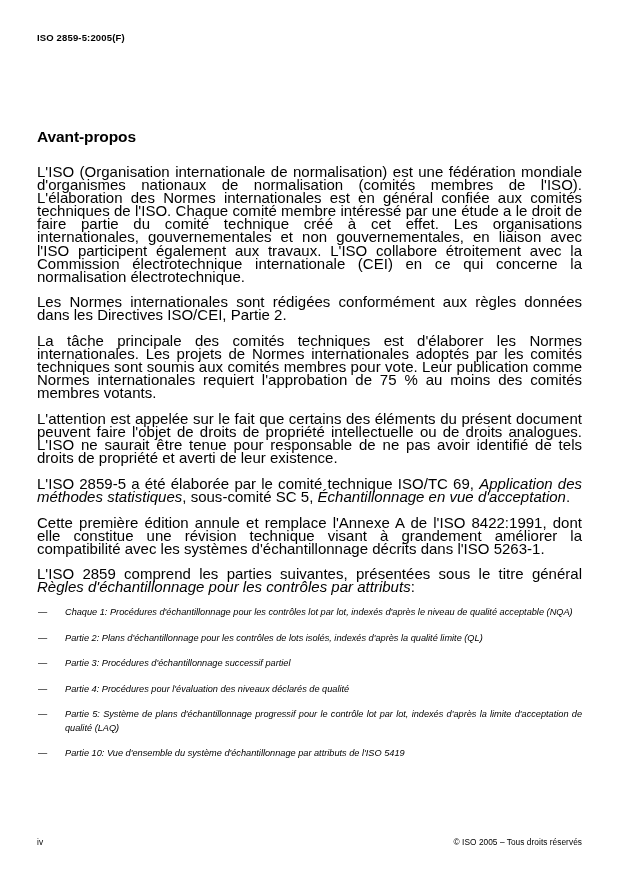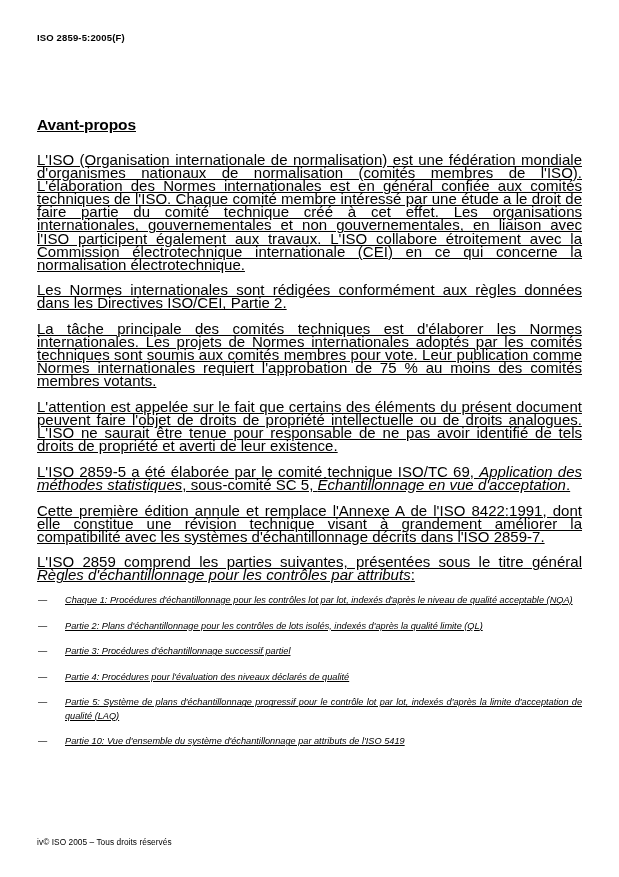--- a/index.html
+++ b/index.html
@@ -29,24 +29,23 @@
     top: 32px;
     left: 37px;
     width: 545px;
     font-size: 9.5px;
     font-weight: bold;
     letter-spacing: 0.15px;
   }
   
   .content {
     position: absolute;
-    top: 116px;
+    top: 128px;
     left: 37px;
     width: 545px;
-    text-decoration: underline;
   }
   h1.section-title {
     font-size: 15.5px;
     font-weight: bold;
     margin: 0 0 19px 0;
     letter-spacing: -0.1px;
   }
   p.para {
     font-size: 15px;
     line-height: 13.1px;
@@ -84,20 +83,21 @@
     line-height: 13.1px;
   }
   
   .doc-footer {
     position: absolute;
     left: 37px;
     top: 837px;
     width: 545px;
     font-size: 8.3px;
     display: flex;
+    justify-content: space-between;
     align-items: baseline;
   }
   .footer-page { letter-spacing: 0.1px; }
   .footer-copy { letter-spacing: 0.05px; }
 </style>
 </head>
 <body>
 
 <div class="page">
 
@@ -110,21 +110,21 @@
     <p class="para">L'ISO (Organisation internationale de normalisation) est une fédération mondiale d'organismes nationaux de normalisation (comités membres de l'ISO). L'élaboration des Normes internationales est en général confiée aux comités techniques de l'ISO. Chaque comité membre intéressé par une étude a le droit de faire partie du comité technique créé à cet effet. Les organisations internationales, gouvernementales et non gouvernementales, en liaison avec l'ISO participent également aux travaux. L'ISO collabore étroitement avec la Commission électrotechnique internationale (CEI) en ce qui concerne la normalisation électrotechnique.</p>
 
     <p class="para">Les Normes internationales sont rédigées conformément aux règles données dans les Directives ISO/CEI, Partie 2.</p>
 
     <p class="para">La tâche principale des comités techniques est d'élaborer les Normes internationales. Les projets de Normes internationales adoptés par les comités techniques sont soumis aux comités membres pour vote. Leur publication comme Normes internationales requiert l'approbation de 75 % au moins des comités membres votants.</p>
 
     <p class="para">L'attention est appelée sur le fait que certains des éléments du présent document peuvent faire l'objet de droits de propriété intellectuelle ou de droits analogues. L'ISO ne saurait être tenue pour responsable de ne pas avoir identifié de tels droits de propriété et averti de leur existence.</p>
 
     <p class="para"><span>L'ISO 2859-5 a été élaborée par le comité technique ISO/TC 69, </span><span class="it">Application des méthodes statistiques</span><span>, sous-comité SC 5, </span><span class="it">Échantillonnage en vue d'acceptation</span><span>.</span></p>
 
-    <p class="para">Cette première édition annule et remplace l'Annexe A de l'ISO 8422:1991, dont elle constitue une révision technique visant à grandement améliorer la compatibilité avec les systèmes d'échantillonnage décrits dans l'ISO 2859-7.</p>
+    <p class="para">Cette première édition annule et remplace l'Annexe A de l'ISO 8422:1991, dont elle constitue une révision technique visant à grandement améliorer la compatibilité avec les systèmes d'échantillonnage décrits dans l'ISO 5263-1.</p>
 
     <p class="para"><span>L'ISO 2859 comprend les parties suivantes, présentées sous le titre général </span><span class="it">Règles d'échantillonnage pour les contrôles par attributs</span><span>:</span></p>
 
     <ul class="parts-list">
 
       <li class="part-item justified">
         <span class="part-dash">—</span>
         <span>Chaque 1: Procédures d'échantillonnage pour les contrôles lot par lot, indexés d'après le niveau de qualité acceptable (NQA)</span>
       </li>
 

